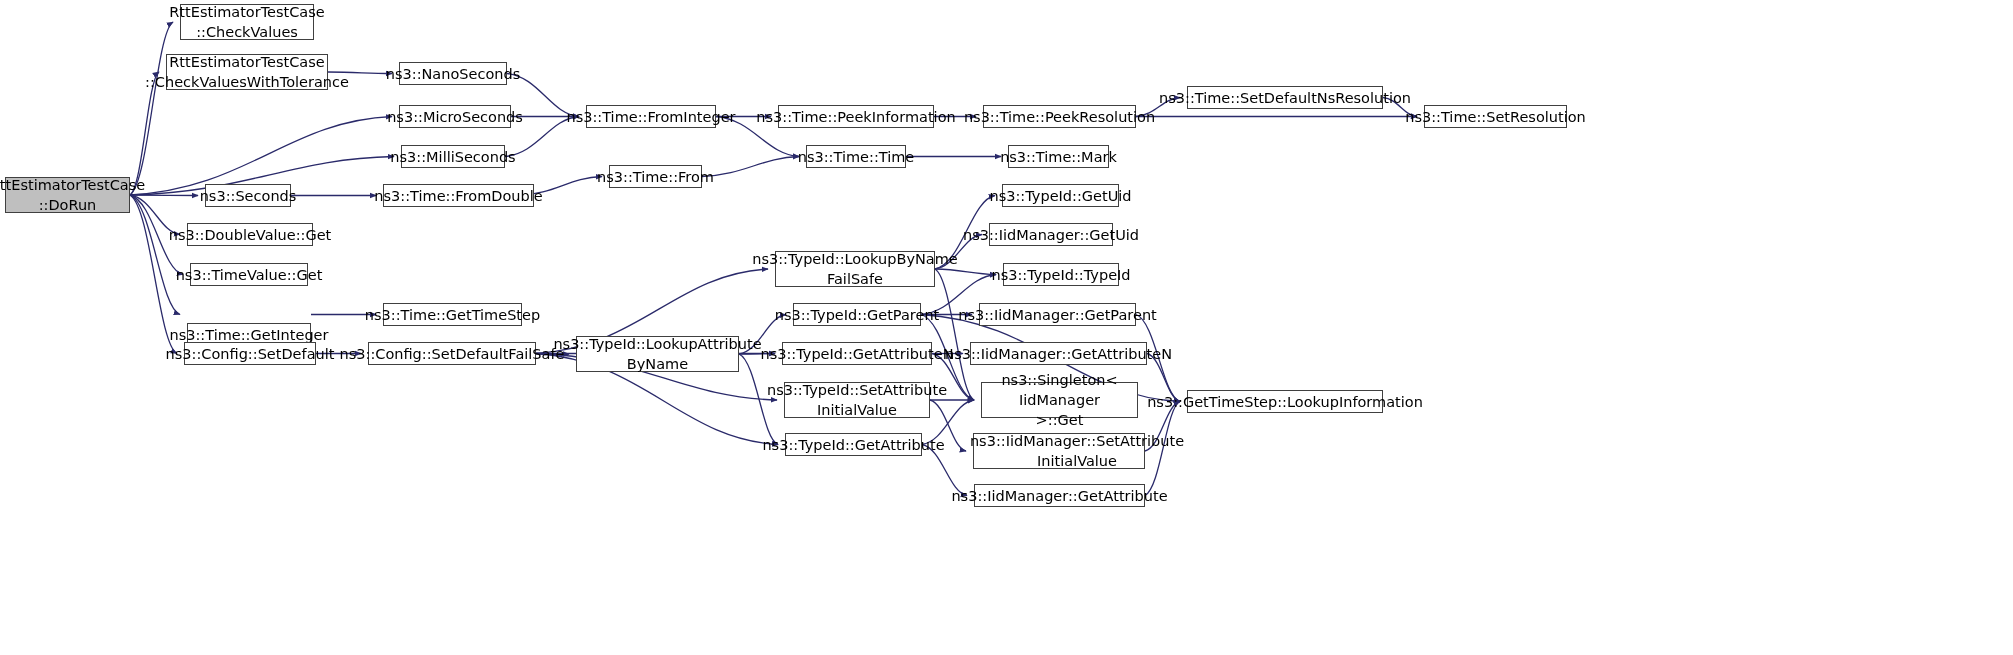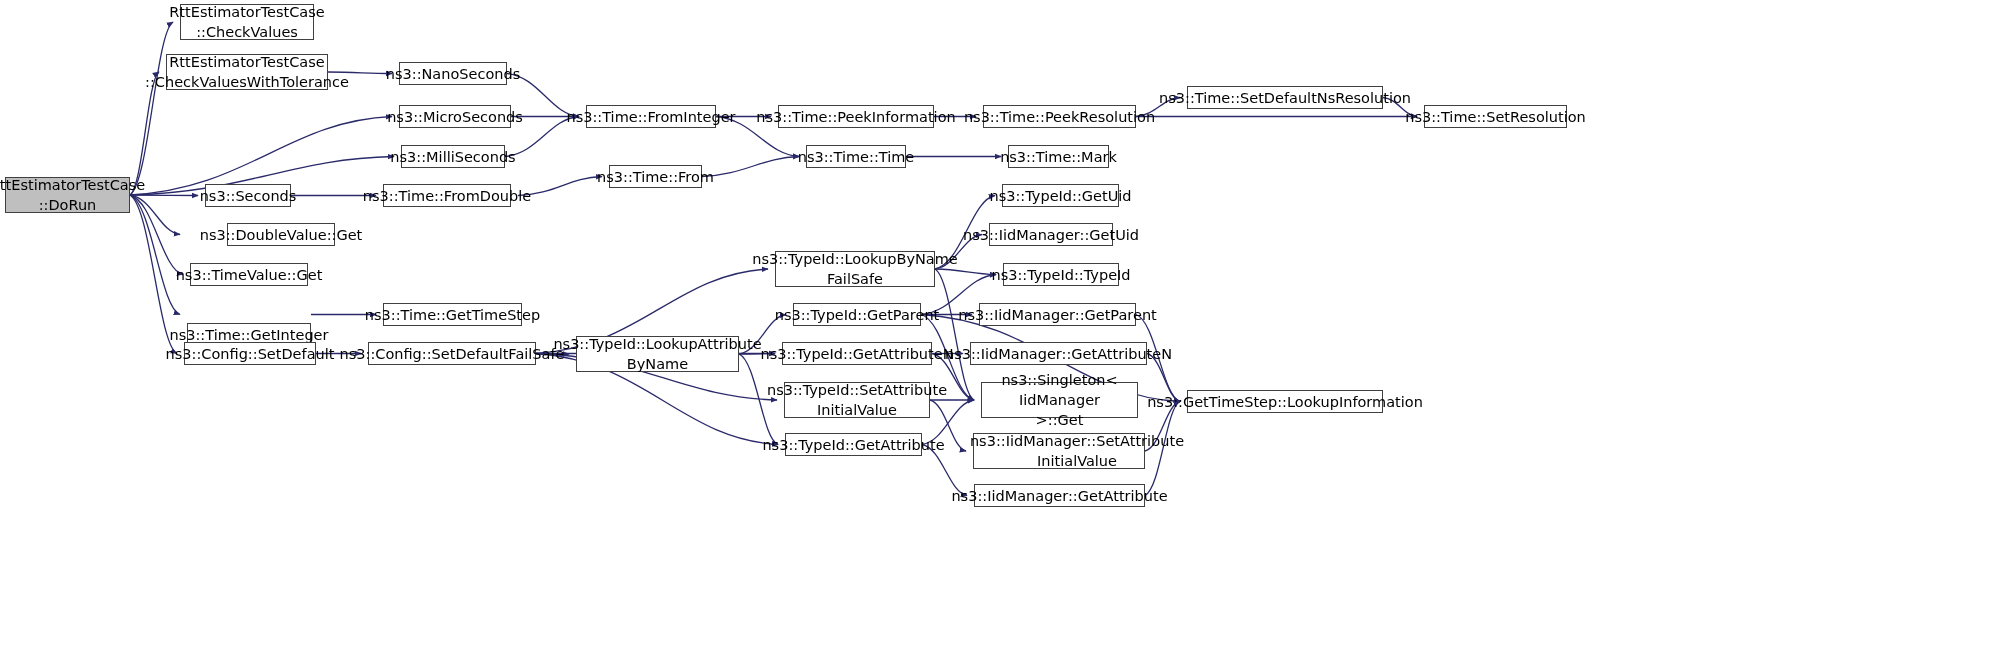--- a/index.html
+++ b/index.html
@@ -110,25 +110,25 @@
       <div class="node root" style="left: 5px; top: 177px; width: 125px; height: 36px;">RttEstimatorTestCase
 ::DoRun</div>
       <div class="node" style="left: 180px; top: 4px; width: 134px; height: 36px;">RttEstimatorTestCase
 ::CheckValues</div>
       <div class="node" style="left: 166px; top: 54px; width: 162px; height: 36px;">RttEstimatorTestCase
 ::CheckValuesWithTolerance</div>
       <div class="node" style="left: 399px; top: 62px; width: 108px; height: 23px;">ns3::NanoSeconds</div>
       <div class="node" style="left: 399px; top: 105px; width: 112px; height: 23px;">ns3::MicroSeconds</div>
       <div class="node" style="left: 401px; top: 145px; width: 104px; height: 23px;">ns3::MilliSeconds</div>
       <div class="node" style="left: 205px; top: 184px; width: 86px; height: 23px;">ns3::Seconds</div>
-      <div class="node" style="left: 187px; top: 223px; width: 108px; height: 23px; margin-left: 40px;">ns3::DoubleValue::Get</div>
+      <div class="node" style="left: 187px; top: 223px; width: 126px; height: 23px;">ns3::DoubleValue::Get</div>
       <div class="node" style="left: 190px; top: 263px; width: 118px; height: 23px;">ns3::TimeValue::Get</div>
       <div class="node" style="left: 187px; top: 303px; width: 124px; height: 23px; margin-top: 20px;">ns3::Time::GetInteger</div>
       <div class="node" style="left: 184px; top: 342px; width: 132px; height: 23px;">ns3::Config::SetDefault</div>
-      <div class="node" style="left: 383px; top: 184px; width: 128px; height: 23px;">ns3::Time::FromDouble</div>
+      <div class="node" style="left: 383px; top: 184px; width: 151px; height: 23px;">ns3::Time::FromDouble</div>
       <div class="node" style="left: 383px; top: 303px; width: 139px; height: 23px;">ns3::Time::GetTimeStep</div>
       <div class="node" style="left: 368px; top: 342px; width: 168px; height: 23px;">ns3::Config::SetDefaultFailSafe</div>
       <div class="node" style="left: 586px; top: 105px; width: 130px; height: 23px;">ns3::Time::FromInteger</div>
       <div class="node" style="left: 609px; top: 165px; width: 93px; height: 23px;">ns3::Time::From</div>
       <div class="node" style="left: 576px; top: 336px; width: 163px; height: 36px;">ns3::TypeId::LookupAttribute
 ByName</div>
       <div class="node" style="left: 778px; top: 105px; width: 156px; height: 23px;">ns3::Time::PeekInformation</div>
       <div class="node" style="left: 806px; top: 145px; width: 100px; height: 23px;">ns3::Time::Time</div>
       <div class="node" style="left: 775px; top: 251px; width: 160px; height: 36px;">ns3::TypeId::LookupByName
 FailSafe</div>

